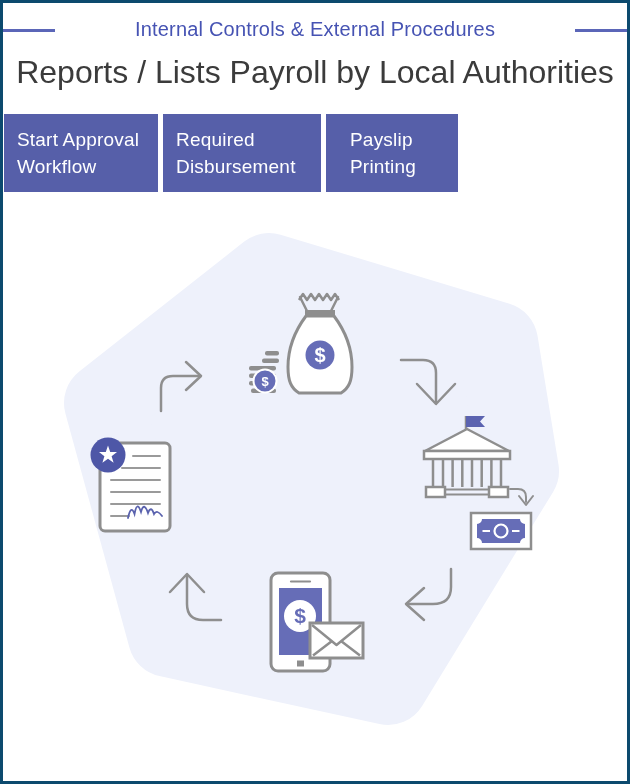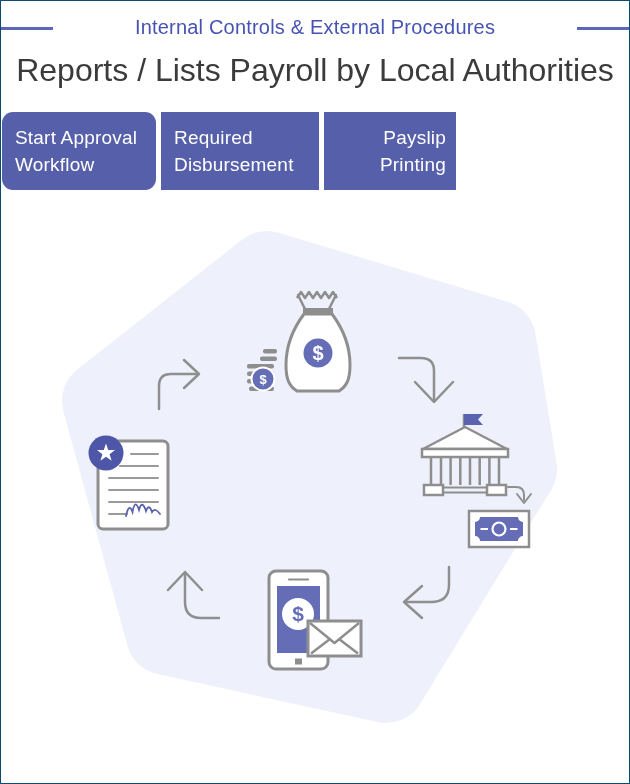--- a/index.html
+++ b/index.html
@@ -2,21 +2,21 @@
 <html><head>
 <meta charset="utf-8">
 <style>
   * { margin: 0; padding: 0; box-sizing: border-box; }
   body { background: #ffffff; font-family: "Liberation Sans", sans-serif; }
   .page {
     position: relative;
     width: 630px;
     height: 784px;
     background: #ffffff;
-    border: 1px solid #0c4a6e;
+    border: 3px solid #0c4a6e;
     overflow: hidden;
   }
   .header { position: relative; text-align: center; padding-top: 13px; }
   .eyebrow {
     font-size: 20px;
     line-height: 26px;
     color: #4653b3;
     letter-spacing: 0.2px;
   }
   .eyebrow-line {
@@ -50,24 +50,24 @@
     letter-spacing: 0.2px;
     padding: 0 10px 0 13px;
     display: flex;
     flex-direction: column;
     justify-content: center;
     white-space: pre-line;
     cursor: pointer;
     flex-grow: 0;
     flex-shrink: 0;
   }
-  .nav-btn.b1 { flex-basis: 154px; border-radius: 11px; }
+  .nav-btn.b1 { flex-basis: 154px; }
   .nav-btn.b2 { flex-basis: 158px; }
   .nav-btn.b3 { flex-basis: 168px; }
-  .nav-btn.b4 { flex-basis: 132px; padding-left: 11px; text-align: right; }
+  .nav-btn.b4 { flex-basis: 132px; padding-left: 24px; }
   .illustration {
     position: absolute;
     top: 214px;
     left: 0;
     width: 630px;
     height: 570px;
   }
   svg text { font-family: "Liberation Sans", sans-serif; }
 </style>
 </head>

